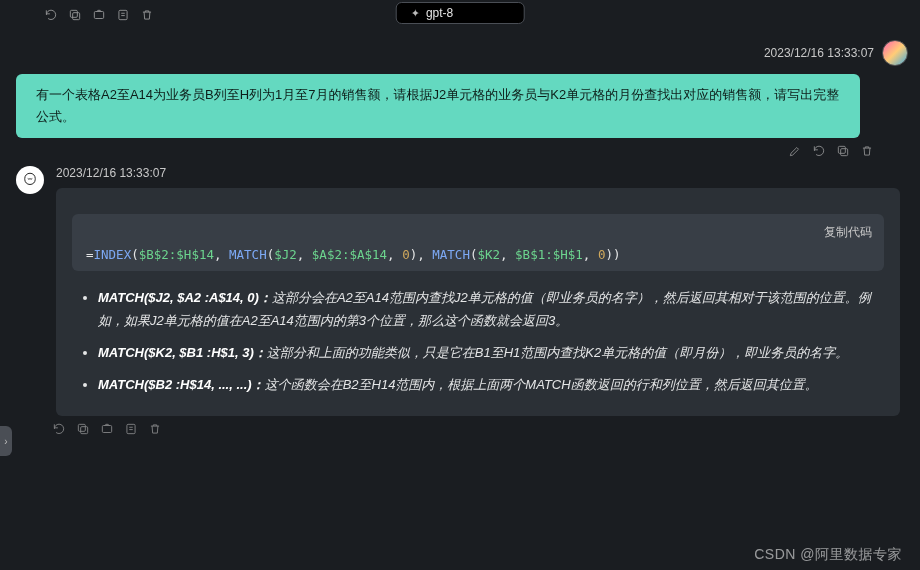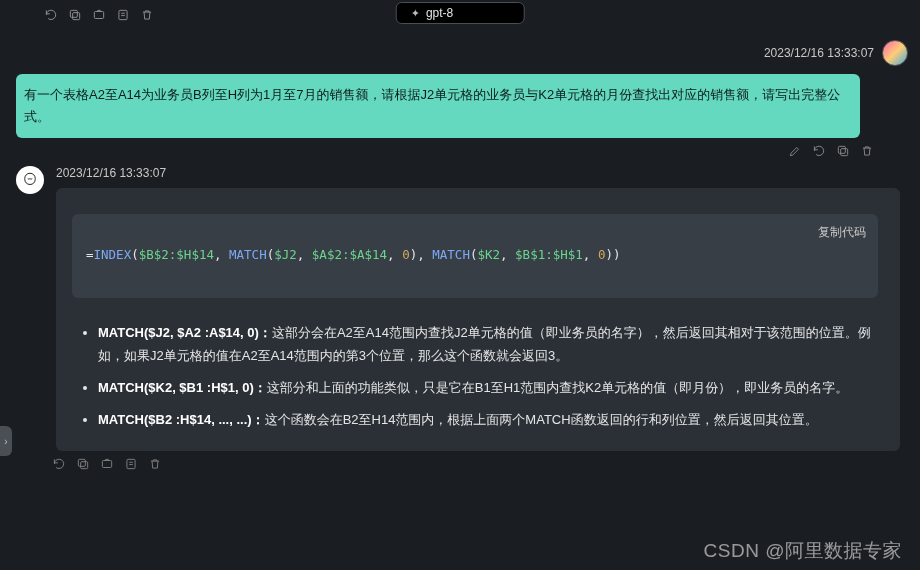--- a/index.html
+++ b/index.html
@@ -49,21 +49,21 @@
       width: 26px; height: 26px; border-radius: 50%;
       background: linear-gradient(135deg,#f6a,#fc7,#4ad);
       border: 1px solid #555;
     }
     .timestamp { color: #c8c8c8; font-size: 12px; }
     .user-bubble {
       margin: 4px 60px 0 16px;
       background: #64d9c0;
       color: #0d1e19;
       border-radius: 6px;
-      padding: 10px 8px;
+      padding: 10px 20px;
       font-size: 13px;
       line-height: 1.7;
     }
     .msg-actions {
       display: flex;
       justify-content: flex-end;
       gap: 10px;
       padding: 6px 46px 2px 0;
     }
     .msg-actions span { width:14px; height:14px; opacity:.65; cursor:pointer; display:flex;align-items:center;justify-content:center;}
@@ -89,52 +89,52 @@
       background: #2b3036;
       border-radius: 6px;
       padding: 14px 16px 10px 16px;
       font-size: 13px;
       line-height: 1.7;
       color: #e4e5e6;
     }
     .code-block {
       background: #383e46;
       border-radius: 6px;
-      margin: 12px 6px 14px 0;
+      margin: 12px 0 14px 0;
       position: relative;
     }
     .code-copy {
       position: absolute; top: 8px; right: 12px;
       color:#c8c8c8; font-size:12px; cursor:pointer;
     }
     .code-inner {
-      padding: 30px 14px 33px 14px;
+      padding: 30px 14px 6px 14px;
       white-space: pre;
       font-family: Consolas, Monaco, monospace;
       font-size: 12.5px;
       overflow-x:auto;
     }
     .code-inner .fn { color:#7da9f5; }
     .code-inner .ref { color:#6cd48e; }
     .code-inner .num { color:#d0a85c; }
-    .ai-body ul { list-style: disc; padding-left: 26px; margin-top:24px;}
+    .ai-body ul { list-style: disc; padding-left: 26px; margin-top:16px;font-style:italic;}
     .ai-body li { margin: 10px 0; }
     .bold { font-weight: 600; color:#fff;}
     .foot-bar {
       display: flex;
       gap: 10px;
       padding: 6px 0 0 52px;
     }
     .foot-bar span { width:14px;height:14px;opacity:.6;cursor:pointer;display:flex;align-items:center;justify-content:center;}
     .watermark {
       position: absolute;
       right: 18px;
       bottom: 6px;
       color: rgba(255,255,255,.55);
-      font-size: 19px;
+      font-size: 14px;
       letter-spacing: .5px;
       pointer-events:none;
     }
     .drawer-tab{
       position:absolute;left:0;top:426px;width:12px;height:30px;
       background:#4a4e55;border-radius:0 6px 6px 0;display:flex;align-items:center;justify-content:center;
       color:#bbb;font-size:10px;cursor:pointer;
     }
     svg.ico{width:14px;height:14px;stroke:#c5c5c5;fill:none;stroke-width:1.6;}
   </style>
@@ -220,21 +220,21 @@
     <div class="ai-ts">2023/12/16 13:33:07</div>
     <div class="ai-body">
 
       <div class="code-block">
         <div class="code-copy">复制代码</div>
         <div class="code-inner"><span>=</span><span class="fn">INDEX</span><span>(</span><span class="ref">$B$2:$H$14</span><span>, </span><span class="fn">MATCH</span><span>(</span><span class="ref">$J2</span><span>, </span><span class="ref">$A$2:$A$14</span><span>, </span><span class="num">0</span><span>), </span><span class="fn">MATCH</span><span>(</span><span class="ref">$K2</span><span>, </span><span class="ref">$B$1:$H$1</span><span>, </span><span class="num">0</span><span>))</span></div>
       </div>
 
       <ul>
         <li><span class="bold">MATCH($J2, $A2 :A$14, 0)：</span><span>这部分会在A2至A14范围内查找J2单元格的值（即业务员的名字），然后返回其相对于该范围的位置。例如，如果J2单元格的值在A2至A14范围内的第3个位置，那么这个函数就会返回3。</span></li>
-        <li><span class="bold">MATCH($K2, $B1 :H$1, 0)：</span><span>这部分和上面的功能类似，只是它在B1至H1范围内查找K2单元格的值（即月份），即业务员的名字。</span></li>
+        <li><span class="bold">MATCH($K2, $B1 :H$1, 3)：</span><span>这部分和上面的功能类似，只是它在B1至H1范围内查找K2单元格的值（即月份），即业务员的名字。</span></li>
         <li><span class="bold">MATCH($B2 :H$14, ..., ...)：</span><span>这个函数会在B2至H14范围内，根据上面两个MATCH函数返回的行和列位置，然后返回其位置。</span></li>
       </ul>
     </div>
   </div>
 </div>
 
 <div class="foot-bar">
   <span>
       <svg class="ico" viewBox="0 0 24 24">
         <path d="M4 12a8 8 0 1 1 3 6M4 4v6h6"></path>

